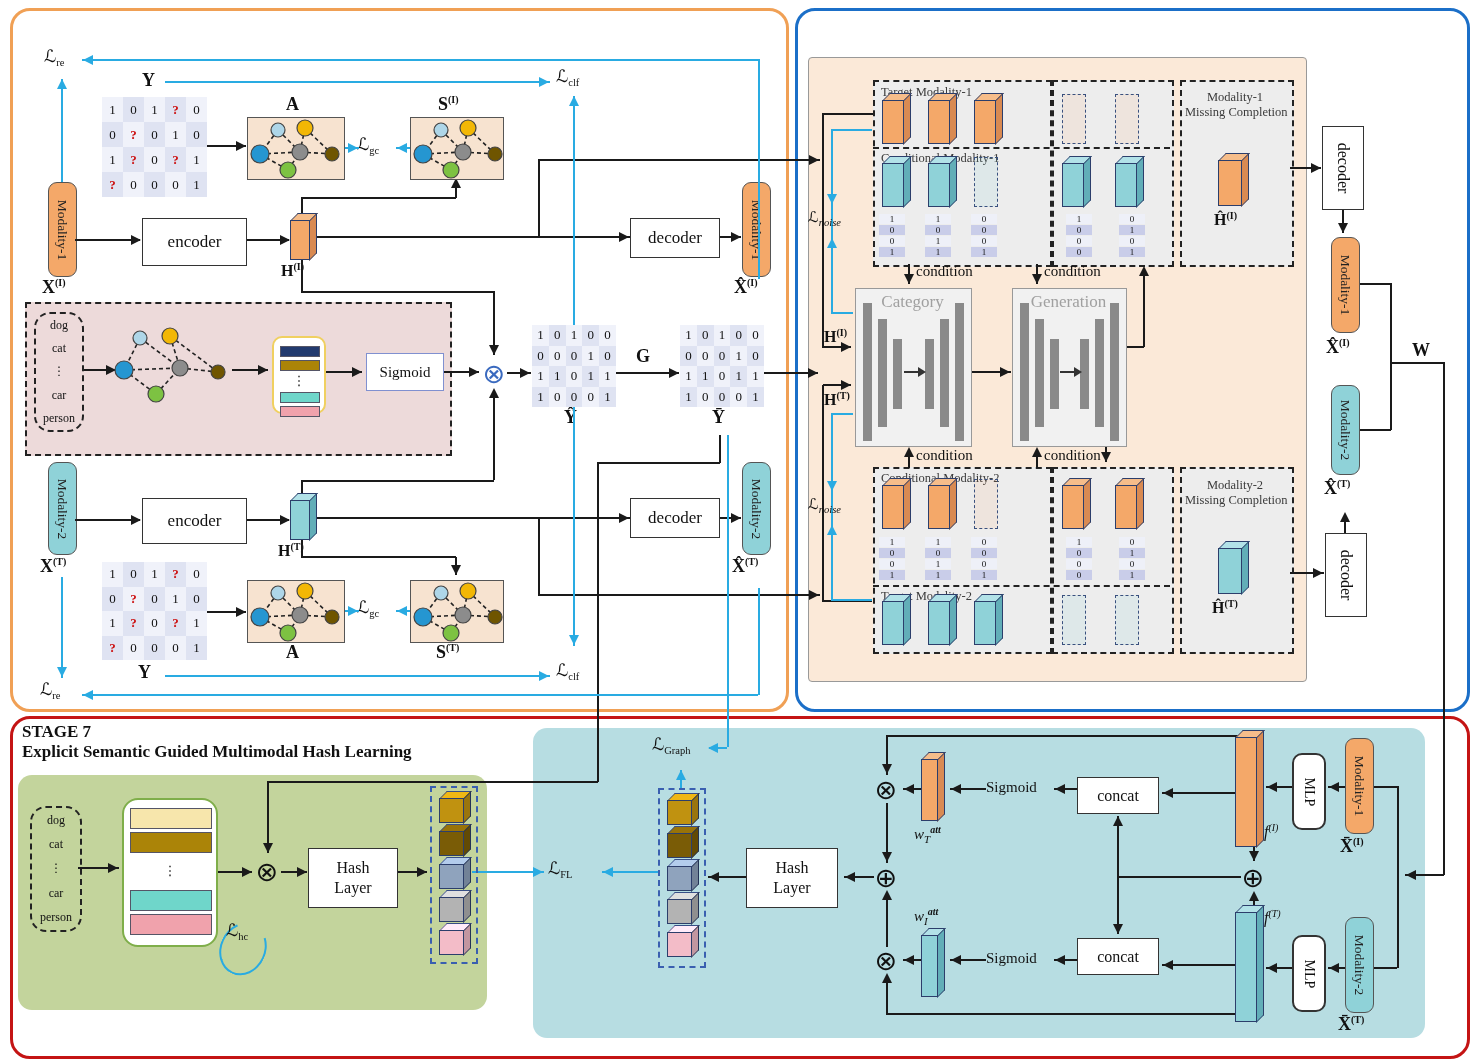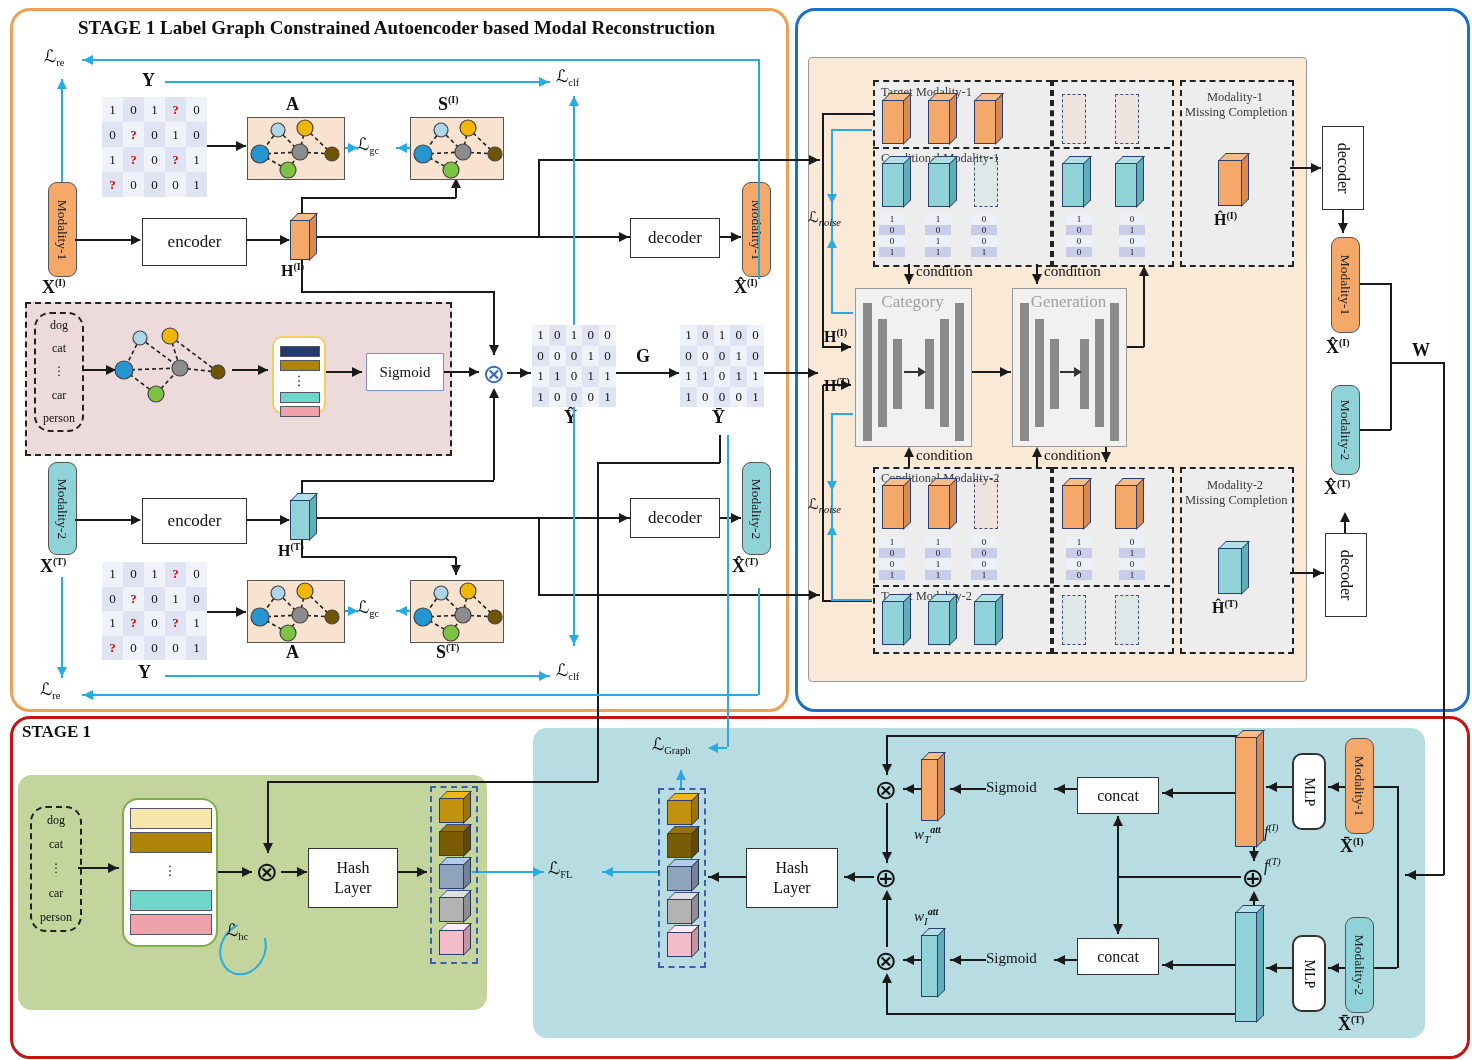--- a/index.html
+++ b/index.html
@@ -51,22 +51,22 @@
 
   <div class="frame" style="left:10px;top:8px;width:773px;height:698px;border:3px solid #f0a055;"></div>
   <div class="frame" style="left:795px;top:8px;width:669px;height:698px;border:3px solid #1b6fc8;"></div>
   <div class="frame" style="left:10px;top:716px;width:1454px;height:337px;border:3px solid #c41414;"></div>
 
   <div class="region" style="left:808px;top:57px;width:497px;height:623px;background:#fbe9d8;border:1.5px solid #999;border-radius:4px;z-index:1;"></div>
   <div class="dashedbox" style="left:25px;top:302px;width:423px;height:150px;background:#eddada;z-index:1;"></div>
   <div class="region" style="left:18px;top:775px;width:469px;height:235px;background:#c3d49c;z-index:1;"></div>
   <div class="region" style="left:533px;top:728px;width:892px;height:310px;background:#b7dde2;z-index:1;"></div>
 
-  <div class="lbl title" style="left:10px;top:17px;width:773px;text-align:center;">STAGE 1    Label Graph Constrained Autoencoder based Modal Reconstruction</div>
-  <div class="lbl" style="left:22px;top:722px;font-weight:bold;font-size:17px;">STAGE 1</div>
+  <div class="lbl" style="left:22px;top:722px;font-weight:bold;font-size:17px;">STAGE 7</div>
+  <div class="lbl" style="left:22px;top:742px;font-weight:bold;font-size:17px;">Explicit Semantic Guided Multimodal Hash Learning</div>
 
   <span class="lbl loss" style="left:44px;top:46px;"><span>ℒ</span><sub>re</sub></span>
   <span class="lbl bigsym" style="left:142px;top:70px;">Y</span>
   <span class="lbl loss" style="left:556px;top:66px;"><span>ℒ</span><sub>clf</sub></span>
 
   <div class="matrix" style="left:102px;top:97px;">
       <div class="mrow">
         <div class="mcell" style="width: 21px; height: 25px; background: rgb(240, 242, 250);">1</div>
         <div class="mcell" style="width: 21px; height: 25px; background: rgb(223, 227, 242);">0</div>
         <div class="mcell" style="width: 21px; height: 25px; background: rgb(240, 242, 250);">1</div>
@@ -404,21 +404,21 @@
       <div class="gb" style="left: 67px; top: 50px; width: 9px; height: 70px;"></div>
       <div class="gb" style="left: 82px; top: 30px; width: 9px; height: 108px;"></div>
       <div class="gb" style="left: 97px; top: 14px; width: 9px; height: 138px;"></div>
       <div style="position: absolute; left: 46.5px; top: 82px; width: 14px; height: 2px; background: rgb(51, 51, 51);">
         <i style="position: absolute; right: -8px; top: -4px; width: 0px; height: 0px; border-left: 8px solid rgb(51, 51, 51); border-top: 5px solid transparent; border-bottom: 5px solid transparent;"></i>
       </div>
     </div>
   <div class="gnote" style="left:1012px;top:292px;width:113px;text-align:center;z-index:5;">Generation</div>
 
   <span class="lbl sym" style="left:824px;top:327px;z-index:4;"><span>H</span><sup>(I)</sup></span>
-  <span class="lbl sym" style="left:824px;top:376px;z-index:4;"><span>H</span><sup>(T)</sup></span>
+  <span class="lbl sym" style="left:824px;top:390px;z-index:4;"><span>H</span><sup>(T)</sup></span>
   <span class="lbl loss" style="left:808px;top:208px;font-size:15px;z-index:4;"><span>ℒ</span><sub style="font-style:italic;">noise</sub></span>
   <span class="lbl loss" style="left:808px;top:495px;font-size:15px;z-index:4;"><span>ℒ</span><sub style="font-style:italic;">noise</sub></span>
 
   <div class="dashedbox" style="left:873px;top:467px;width:175px;height:183px;background:#ededed;z-index:2;"></div>
   <div class="dashedbox" style="left:1052px;top:467px;width:118px;height:183px;background:#ededed;z-index:2;"></div>
   <div class="dashedbox" style="left:1180px;top:467px;width:110px;height:183px;background:#ededed;z-index:2;"></div>
   <div class="ln" style="left:873px;top:585px;width:297px;border-top:2px dashed #222;z-index:3;"></div>
 
   <div class="lbl small" style="left:881px;top:471px;z-index:4;">Conditional Modality-2</div>
   <div class="abs" style="z-index:4;"></div>
@@ -566,21 +566,21 @@
   <div class="box" style="left:1077px;top:938px;width:80px;height:35px;font-size:16px;z-index:4;">
       <span>concat</span>
     </div>
 
   <div class="bar3d" style="left:1235px;top:737px;width:20px;height:108px;">
       <i class="t" style="background:#f6bd8a;"></i>
       <i class="s" style="background:#d98a52;"></i>
       <i class="f" style="background:#f4a869;"></i>
     </div>
   <span class="lbl" style="left:1264px;top:822px;font-style:italic;font-size:16px;z-index:4;"><span>f</span><sup style="font-style:italic;font-weight:normal;">(I)</sup></span>
-  <span class="lbl" style="left:1264px;top:856px;font-style:italic;font-size:16px;z-index:4;"><span>f</span><sup style="font-style:italic;font-weight:normal;">(T)</sup></span>
+  <span class="lbl" style="left:1264px;top:908px;font-style:italic;font-size:16px;z-index:4;"><span>f</span><sup style="font-style:italic;font-weight:normal;">(T)</sup></span>
   <div class="bar3d" style="left:1235px;top:912px;width:20px;height:108px;">
       <i class="t" style="background:#b2e2e8;"></i>
       <i class="s" style="background:#62aeb8;"></i>
       <i class="f" style="background:#8fd2d8;"></i>
     </div>
 
   <div class="abs vtext" style="left:1292px;top:753px;width:30px;height:73px;background:#fff;border:2px solid #333;border-radius:10px;font-size:14px;z-index:4;">
       <span>MLP</span>
     </div>
   <div class="abs vtext" style="left:1292px;top:935px;width:30px;height:73px;background:#fff;border:2px solid #333;border-radius:10px;font-size:14px;z-index:4;">

